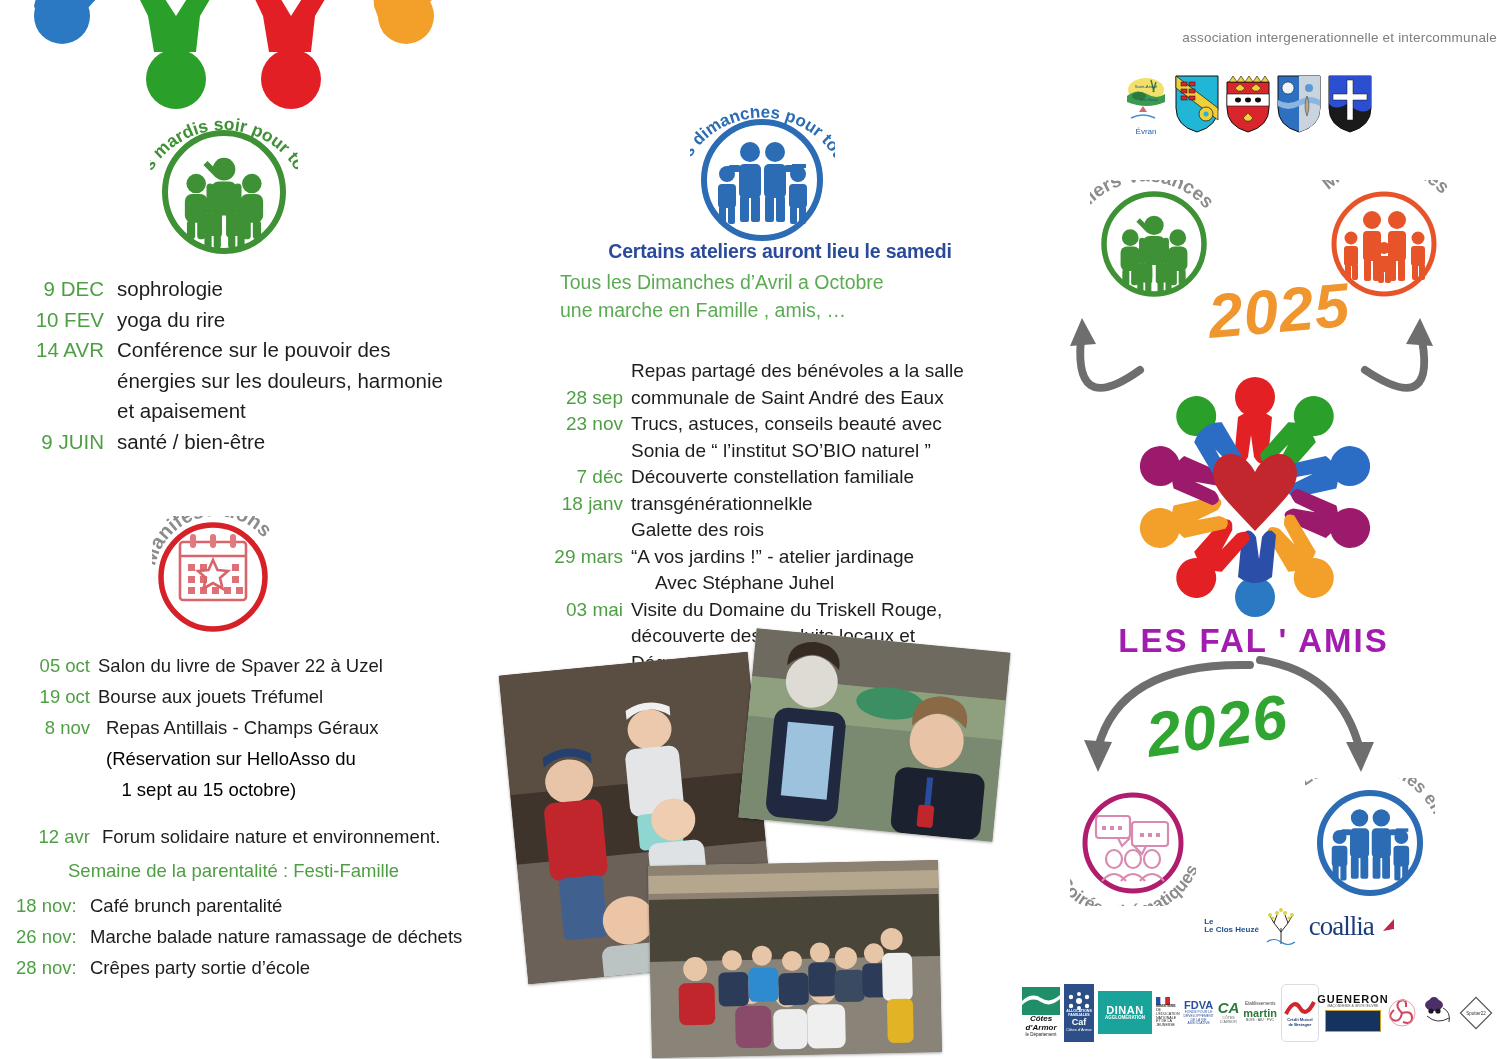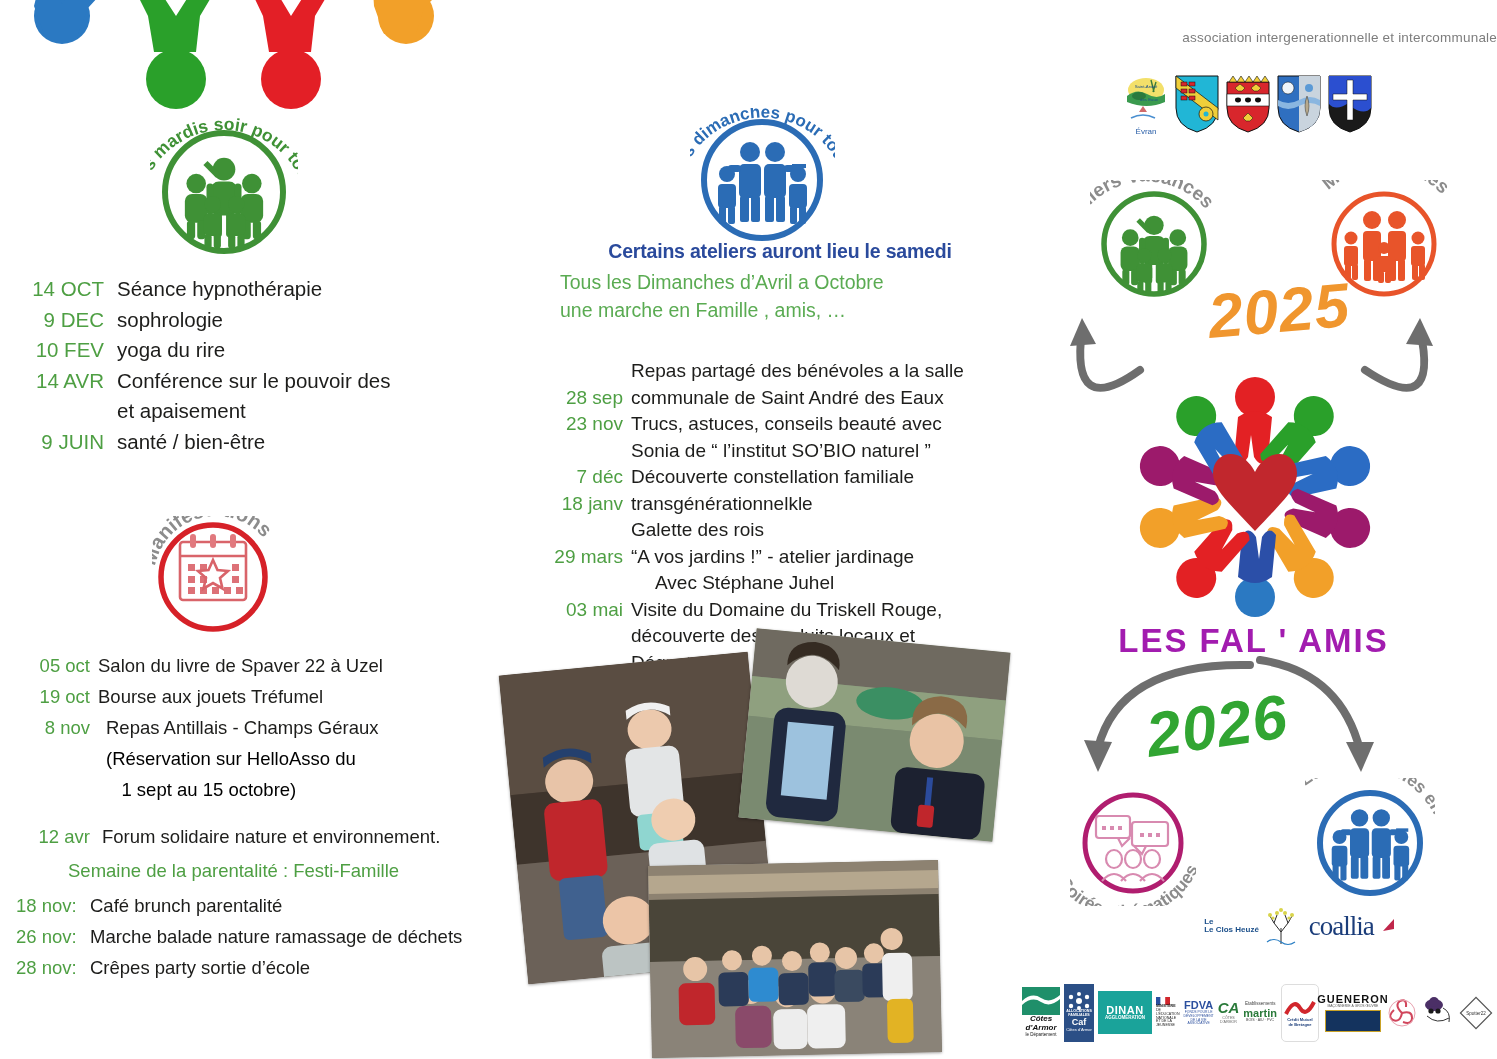--- a/index.html
+++ b/index.html
@@ -135,35 +135,32 @@
             <path id="arcM" d="M -10,96 A 84,84 0 0 1 158,96" fill="none"></path>
           </defs>
         <text font-size="17.5" fill="#3f9136" font-weight="700">
           <textPath href="#arcM" startOffset="50%" text-anchor="middle">Les mardis soir pour tous</textPath>
         </text>
       </svg>
     </div>
 
     <div class="list1">
       <div class="row">
-          <span class="dt">14 OCT</span>
-          <span class="tx">Séance hypnothérapie</span>
-        </div>
-      <div class="row">
           <span class="dt">9 DEC</span>
           <span class="tx">sophrologie</span>
         </div>
       <div class="row">
           <span class="dt">10 FEV</span>
           <span class="tx">yoga du rire</span>
         </div>
       <div class="row">
           <span class="dt">14 AVR</span>
           <span class="tx">Conférence sur le pouvoir des</span>
         </div>
+      <div class="cont">énergies sur les douleurs, harmonie</div>
       <div class="cont"> et apaisement</div>
       <div class="row">
           <span class="dt">9 JUIN</span>
           <span class="tx">santé / bien-être</span>
         </div>
     </div>
 
     <div class="circle-logo" style="left:152px; top:516px; width:122px; height:122px;">
       <svg width="122" height="122" viewBox="0 0 122 122">
         <circle cx="61" cy="61" r="52" fill="none" stroke="#d62128" stroke-width="5.5"></circle>

